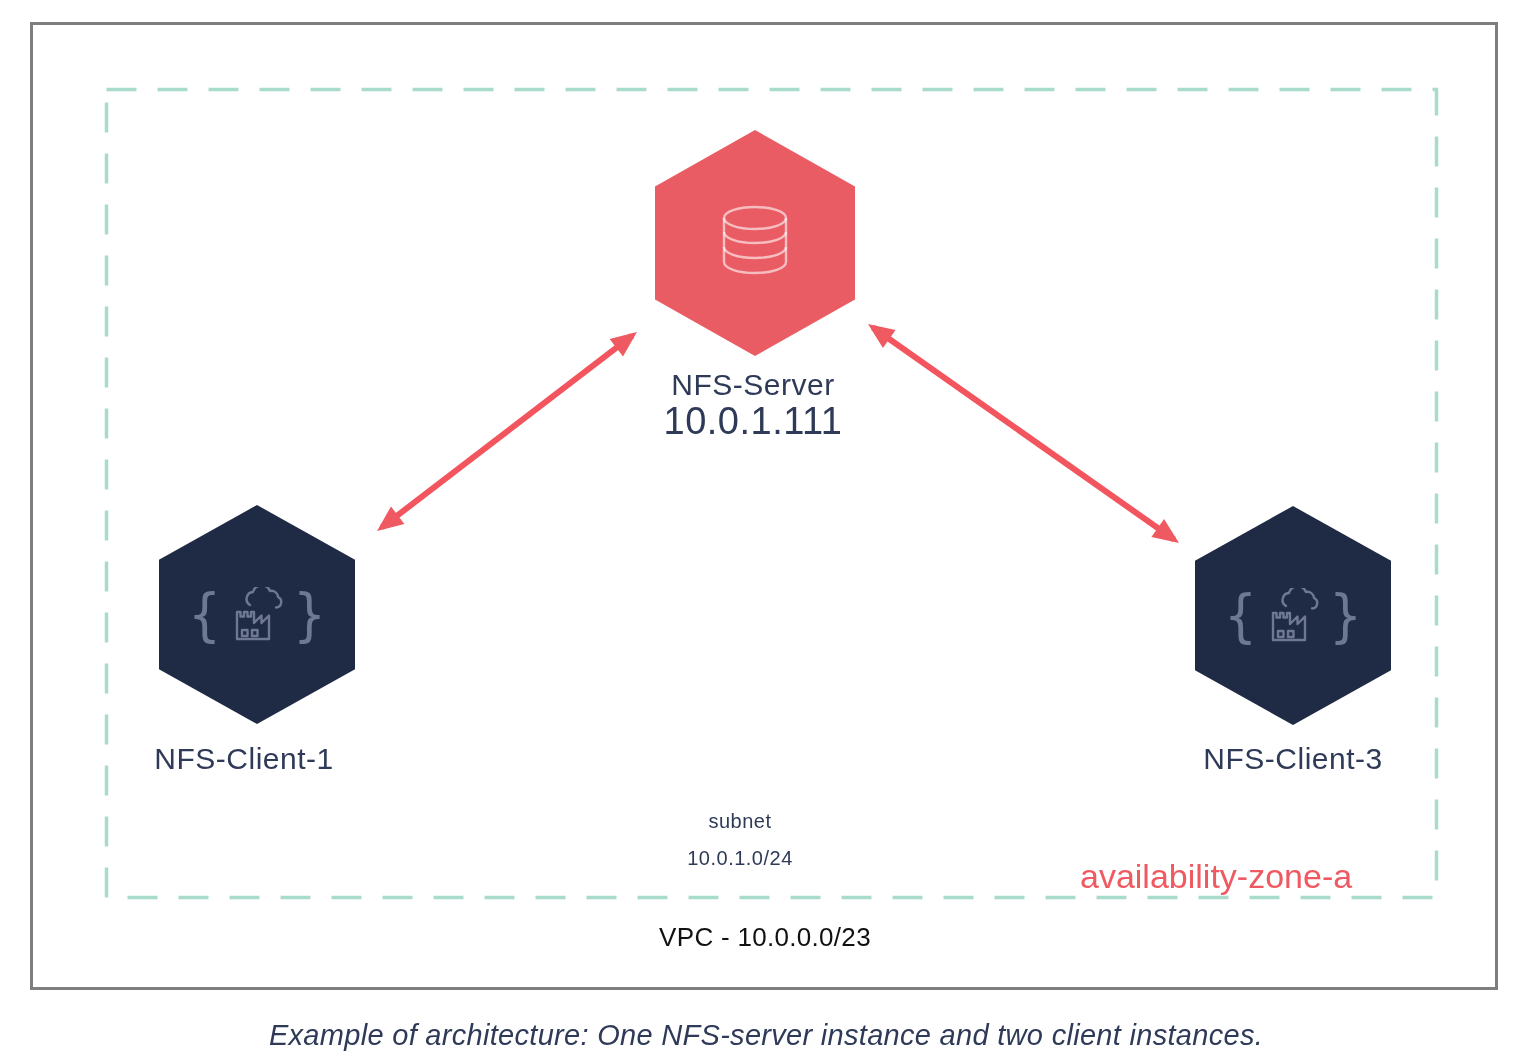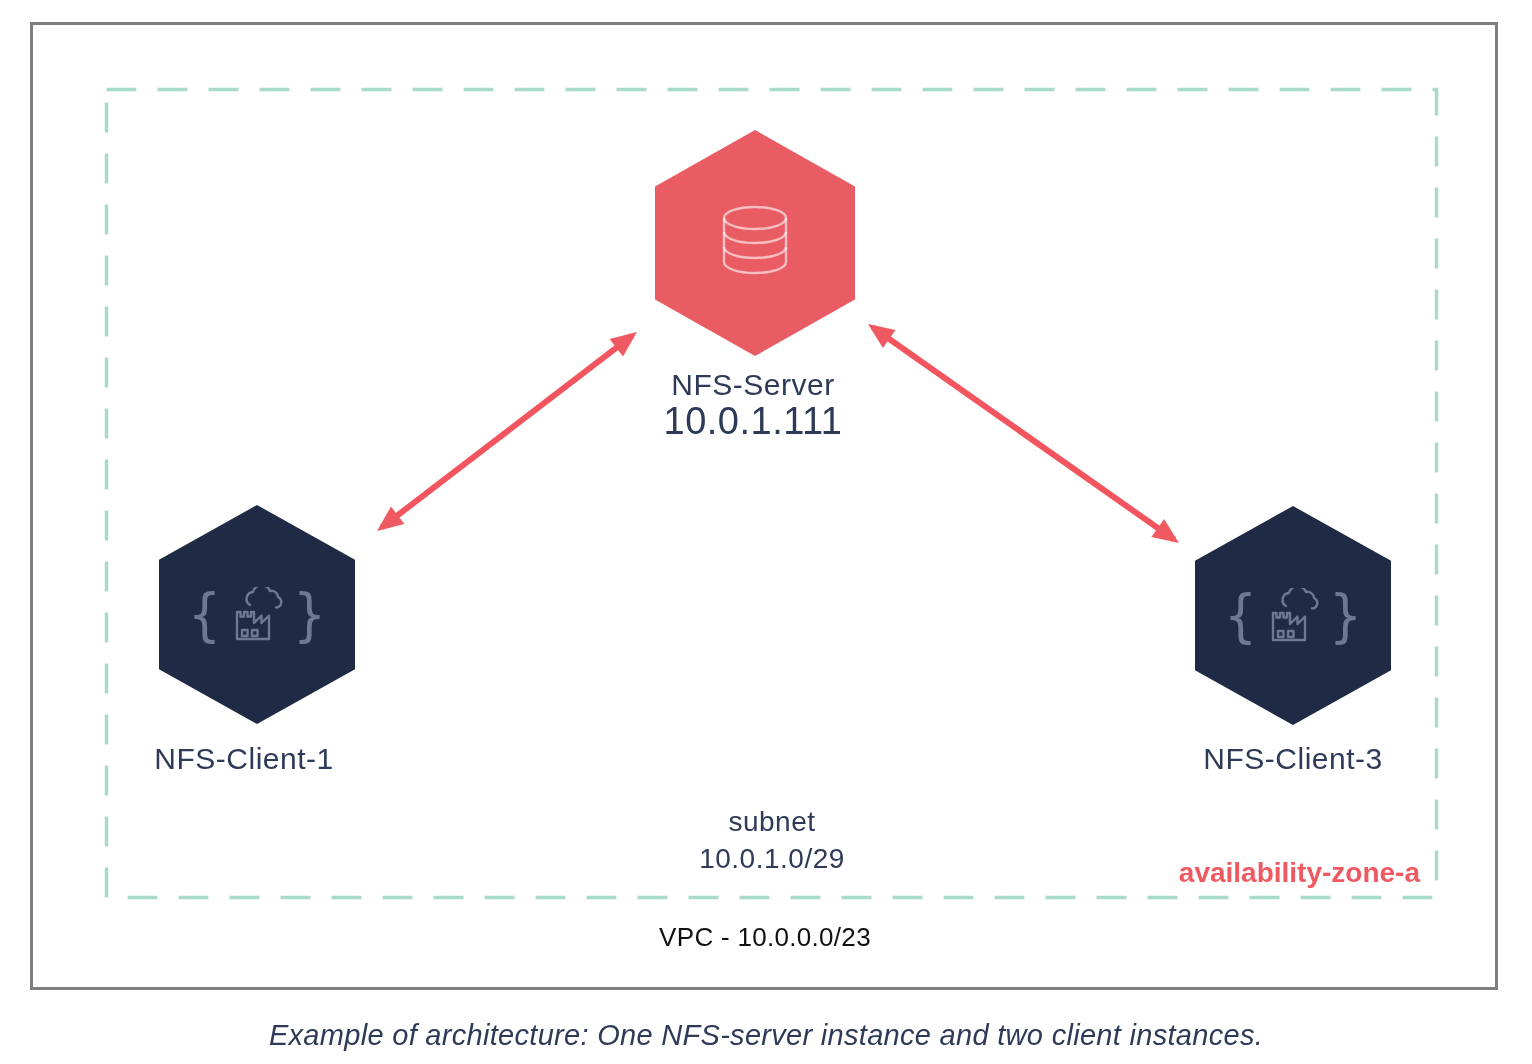--- a/index.html
+++ b/index.html
@@ -53,25 +53,25 @@
     position:absolute;
     color:var(--label-navy,#2e3a57);
     font-size:30px;font-weight:500;
     text-align:center;letter-spacing:0.5px;
   }
   .two-line{line-height:36px;}
   .label-server{left:603px;top:367px;width:300px;}
   .label-server .ip{font-size:38px;}
   .label-client1{left:94px;top:742px;width:300px;}
   .label-client2{left:1143px;top:742px;width:300px;}
-  .label-subnet{left:622px;top:803px;width:300px;font-size:28px;line-height:37px;}
+  .label-subnet{left:590px;top:803px;width:300px;font-size:20px;line-height:37px;}
   .label-zone{
     position:absolute;left:1080px;top:857px;width:340px;
     color:var(--coral,#ef5a62);
-    font-size:28px;font-weight:700;text-align:right;
+    font-size:34px;font-weight:400;text-align:left;
   }
   .label-platform{
     position:absolute;left:565px;top:921px;width:400px;
     color:var(--platform-black,#111111);
     font-size:26px;font-weight:500;line-height:32px;text-align:center;
     letter-spacing:0.3px;
   }
   .figure-caption{
     position:absolute;left:66px;top:1019px;width:1400px;
     color:var(--label-navy,#2e3a57);
@@ -146,21 +146,21 @@
     <div>NFS-Server</div>
     <div class="ip">10.0.1.111</div>
   </div>
 
   <div class="node-label label-client1">NFS-Client-1</div>
 
   <div class="node-label label-client2">NFS-Client-3</div>
 
   <div class="node-label two-line label-subnet">
     <div>subnet</div>
-    <div>10.0.1.0/29</div>
+    <div>10.0.1.0/24</div>
   </div>
 
   <div class="label-zone">availability-zone-a</div>
 
   <div class="label-platform">
     <div>VPC - 10.0.0.0/23</div>
   </div>
 
   <div class="figure-caption">Example of architecture: One NFS-server instance and two client instances.</div>
 

